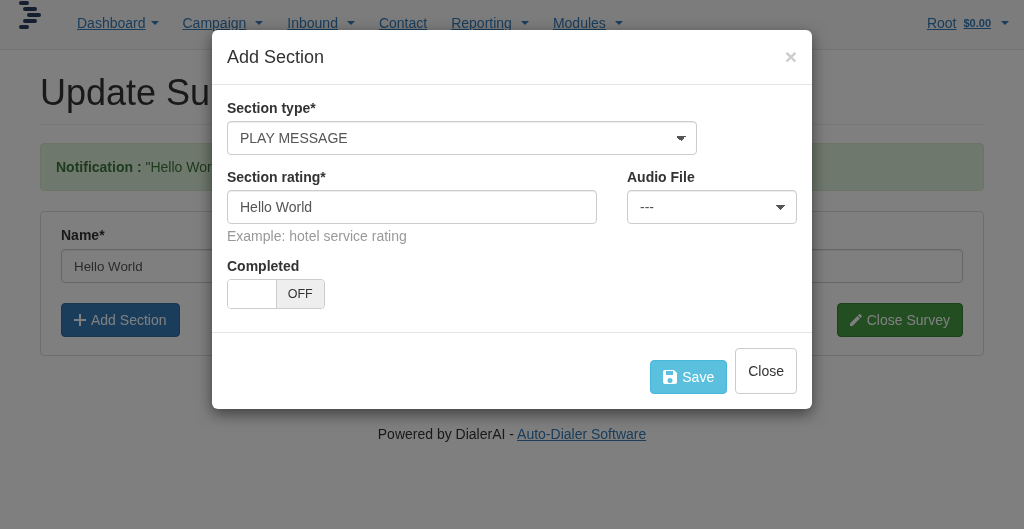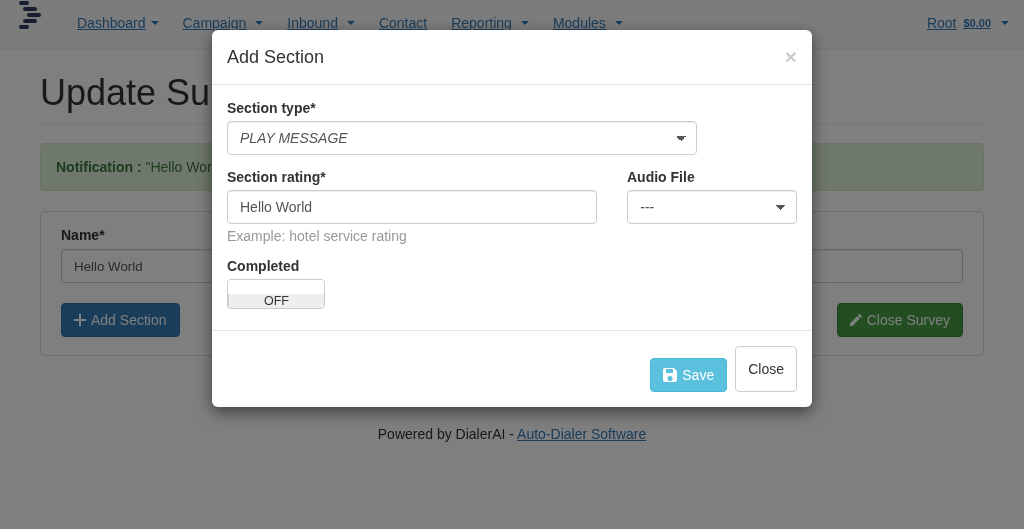--- a/index.html
+++ b/index.html
@@ -43,28 +43,28 @@
     
     
     .modal { position: absolute; z-index: 20; top: 30px; left: 50%; transform: translateX(-50%); width: 600px; background: #fff; border-radius: 6px; box-shadow: 0 5px 15px rgba(0,0,0,.5); }
     .modal-header { padding: 15px 15px 15px 15px; border-bottom: 1px solid #e5e5e5; display:flex; justify-content: space-between; align-items:center;}
     .modal-header h4 { font-size: 18px; font-weight: 500; color:#333;}
     .modal-header .close { font-size: 21px; font-weight: bold; color: #999; cursor:pointer; opacity:0.5; background:none; border:none;}
     .modal-body { padding: 15px; }
     .form-group { margin-bottom: 14px; }
     .form-group label { font-weight: bold; display:block; margin-bottom: 5px; font-size:14px;}
     .form-control { width:100%; height: 34px; padding: 6px 12px; border:1px solid #ccc; border-radius:4px; font-size:14px; color:#555; background:#fff; box-shadow: inset 0 1px 1px rgba(0,0,0,.075); }
-    select.form-control { appearance: none; -webkit-appearance:none; background-image: linear-gradient(45deg, transparent 50%, #555 50%), linear-gradient(135deg, #555 50%, transparent 50%); background-position: calc(100% - 15px) 14px, calc(100% - 10px) 14px; background-size: 5px 5px, 5px 5px; background-repeat: no-repeat; padding-right: 32px; font-style: italic;}
+    select.form-control { appearance: none; -webkit-appearance:none; background-image: linear-gradient(45deg, transparent 50%, #555 50%), linear-gradient(135deg, #555 50%, transparent 50%); background-position: calc(100% - 15px) 14px, calc(100% - 10px) 14px; background-size: 5px 5px, 5px 5px; background-repeat: no-repeat; padding-right: 32px;}
     .select-wide { width: 470px; }
     .row2 { display:flex; gap: 30px;}
     .row2 .c1 { flex: 0 0 370px;}
     .row2 .c2 { flex: 1; }
     .help { color:#999; font-size:14px; margin-top:4px;}
     
-    .toggle { display:inline-flex; border:1px solid #ccc; border-radius:4px; overflow:hidden; width:98px; height:30px;flex-direction:column;}
+    .toggle { display:inline-flex; border:1px solid #ccc; border-radius:4px; overflow:hidden; width:98px; height:30px;}
     .toggle .half { flex:1; display:flex; align-items:center; justify-content:center; font-size:12.5px; }
     .toggle .half.on { background:#fff; }
     .toggle .half.off { background:#eee; border-left:1px solid #ccc;}
     
     .modal-footer { border-top:1px solid #e5e5e5; padding: 15px; display:flex; justify-content:flex-end; gap:8px;}
     .btn-info { background:#5bc0de; border-color:#46b8da; color:#fff;margin-top:12px;}
     .floppy { display:inline-block; width:14px; height:14px;}
     
     .plus-icon, .pencil-icon { width:12px; height:12px; fill: currentColor;}
   </style>

